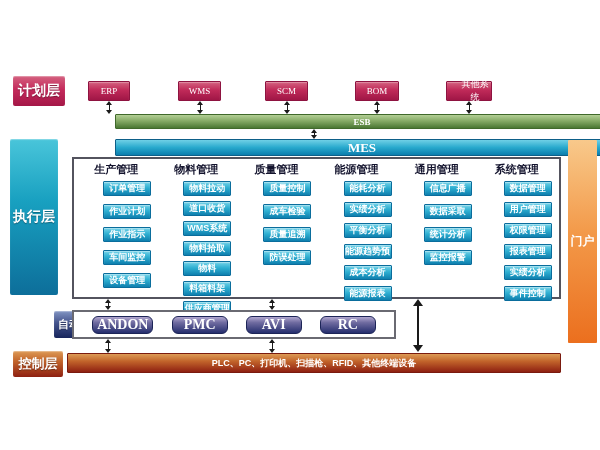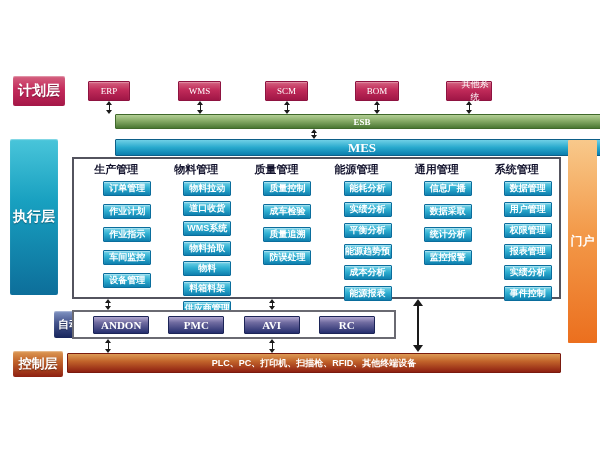--- a/index.html
+++ b/index.html
@@ -45,22 +45,22 @@
   .btn{height:13px;line-height:13px;text-align:center;color:#fff;font-size:9px;font-weight:bold;
        background:linear-gradient(180deg,#74d2e8 0%,#2fb0d2 45%,#0e7fae 100%);
        border:1px solid #0a6d9c;border-radius:1px;
        box-shadow:inset 0 1px 1px rgba(255,255,255,.4);margin-left:22px;}
 
   
   .auto-container{background:#fff;border:2px solid #6a6a72;
                   display:flex;justify-content:space-evenly;align-items:center;}
   .auto-box{min-width:46px;height:16px;padding:0 4px;
             background:linear-gradient(180deg,#b0a6cf 0%,#6f6ba0 35%,#252e6e 100%);
-            border:1px solid #1c2457;border-radius:1px;color:#fff;
-            font-family:"Liberation Serif", serif;font-weight:bold;font-size:11px;}
+            border:1px solid #1c2457;border-radius:6px;color:#fff;
+            font-family:"Liberation Serif", serif;font-weight:bold;font-size:14px;}
 
   
   .varrow{position:absolute;width:8px;}
   .varrow i{position:absolute;left:50%;top:3px;bottom:3px;width:1px;margin-left:-.5px;background:#1a1a1a;}
   .varrow::before{content:"";position:absolute;top:0;left:50%;margin-left:-3px;
                   border:3px solid transparent;border-top:none;border-bottom:4px solid #1a1a1a;}
   .varrow::after{content:"";position:absolute;bottom:0;left:50%;margin-left:-3px;
                  border:3px solid transparent;border-bottom:none;border-top:4px solid #1a1a1a;}
   .varrow.big{width:12px;}
   .varrow.big i{width:2px;margin-left:-1px;top:5px;bottom:5px;}

